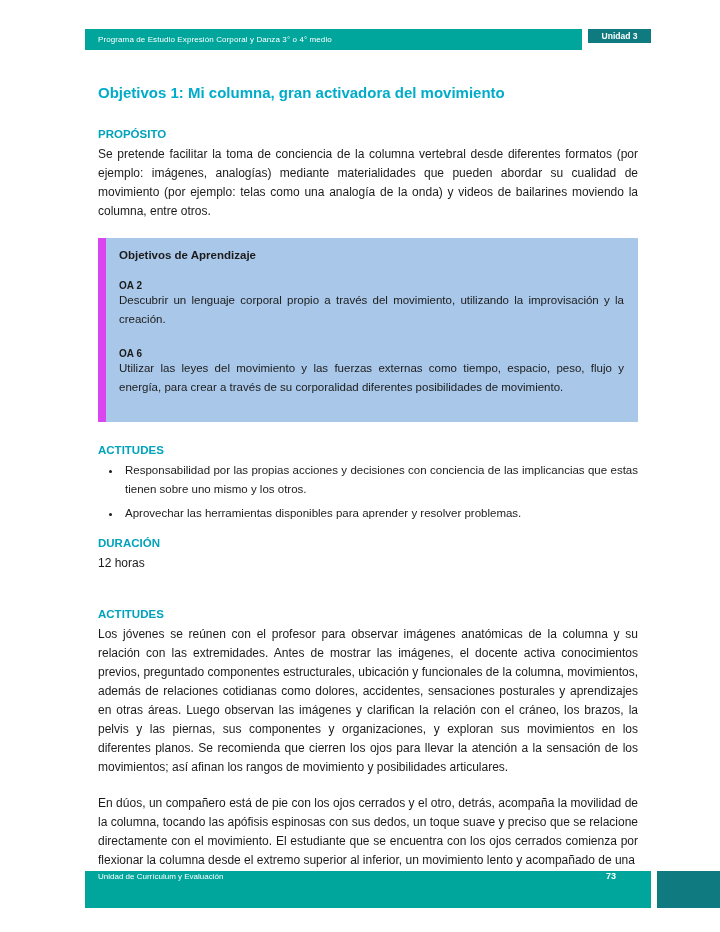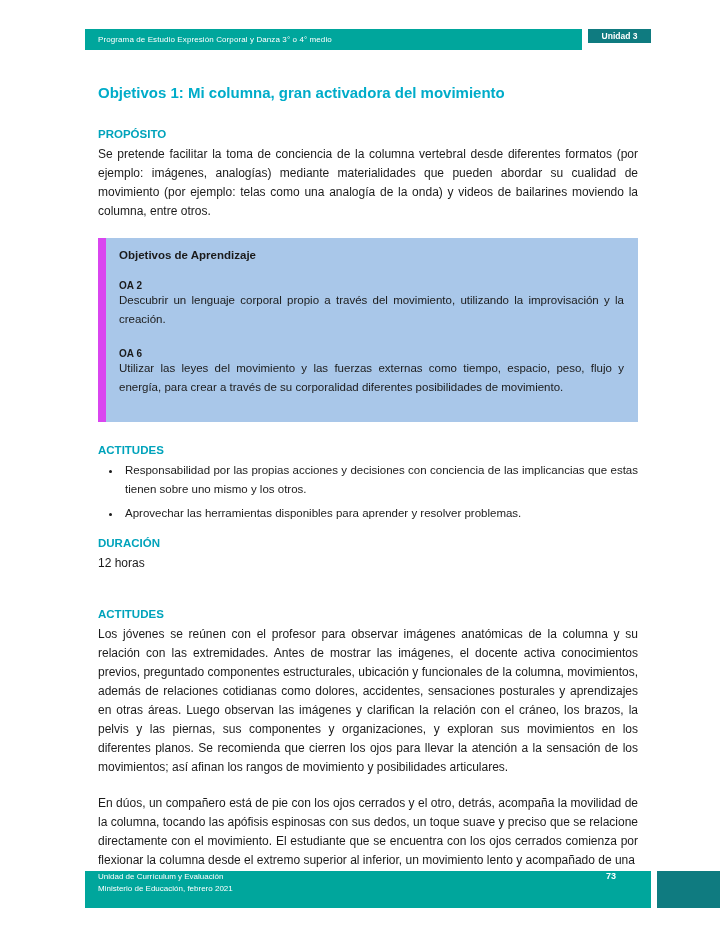--- a/index.html
+++ b/index.html
@@ -109,17 +109,16 @@
 
   <div class="sec">ACTITUDES</div>
   <p class="body mb-para">Los jóvenes se reúnen con el profesor para observar imágenes anatómicas de la columna y su relación con las extremidades. Antes de mostrar las imágenes, el docente activa conocimientos previos, preguntado componentes estructurales, ubicación y funcionales de la columna, movimientos, además de relaciones cotidianas como dolores, accidentes, sensaciones posturales y aprendizajes en otras áreas. Luego observan las imágenes y clarifican la relación con el cráneo, los brazos, la pelvis y las piernas, sus componentes y organizaciones, y exploran sus movimientos en los diferentes planos. Se recomienda que cierren los ojos para llevar la atención a la sensación de los movimientos; así afinan los rangos de movimiento y posibilidades articulares.</p>
   <p class="body">En dúos, un compañero está de pie con los ojos cerrados y el otro, detrás, acompaña la movilidad de la columna, tocando las apófisis espinosas con sus dedos, un toque suave y preciso que se relacione directamente con el movimiento. El estudiante que se encuentra con los ojos cerrados comienza por flexionar la columna desde el extremo superior al inferior, un movimiento lento y acompañado de una</p>
 
 </div>
 
 <div class="footer-band">
   <div class="footer-left">
     <div>Unidad de Currículum y Evaluación</div>
-    <div>Ministerio de Educación, febrero 2021</div>
   </div>
   <div class="footer-page">73</div>
 </div>
 <div class="footer-corner"></div>
 
 </body></html>

